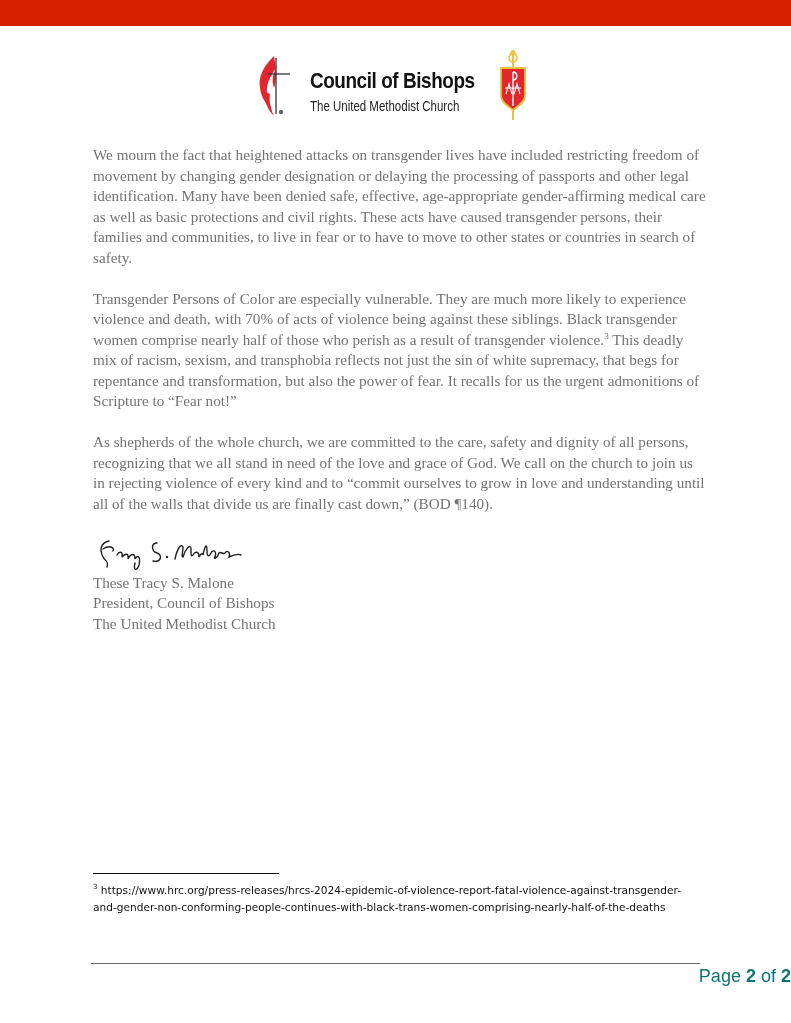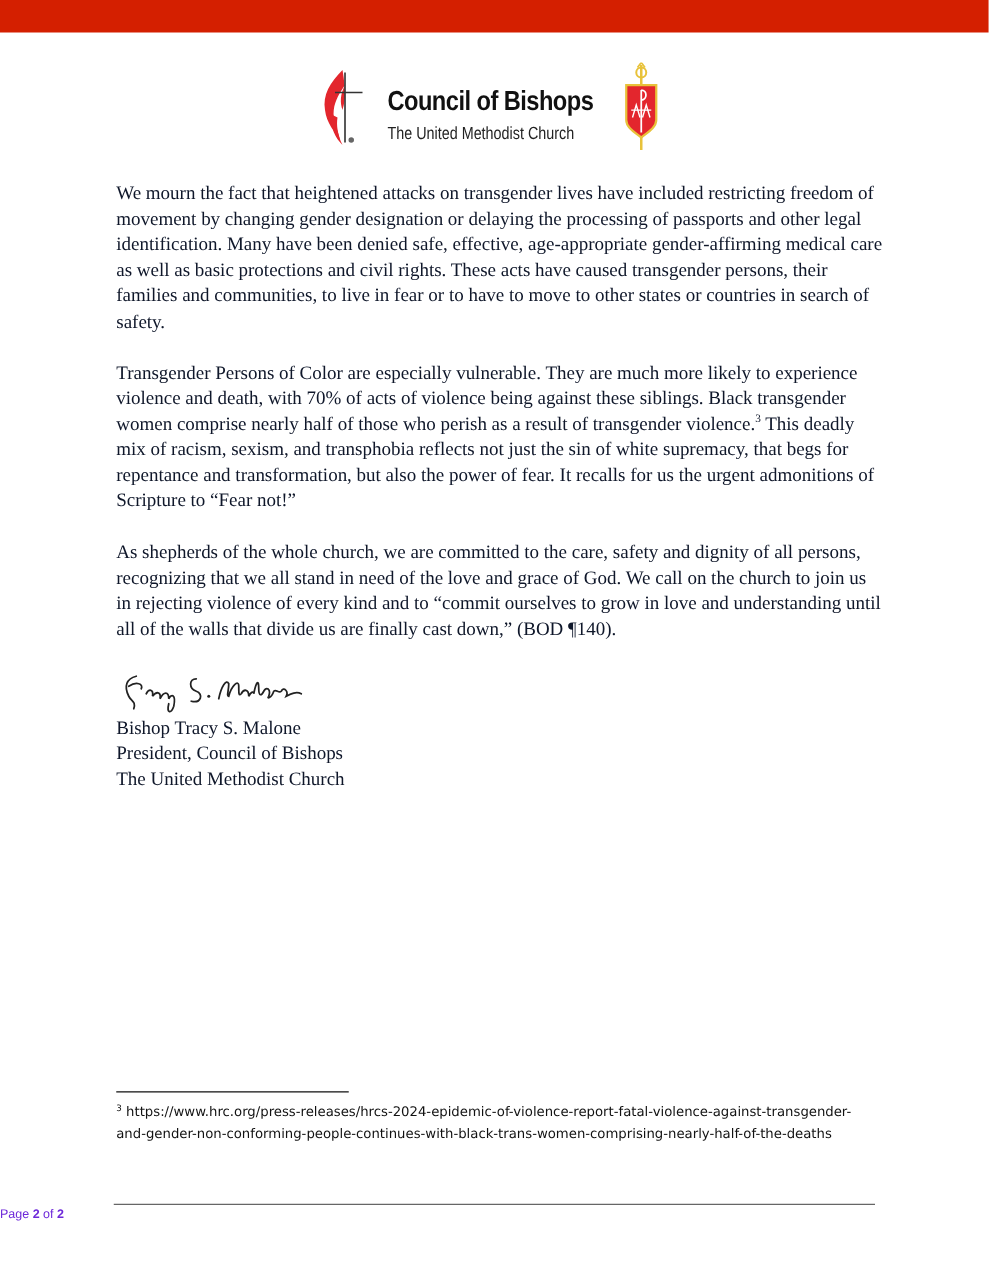--- a/index.html
+++ b/index.html
@@ -3,31 +3,31 @@
 <meta charset="utf-8">
 <style>
   html, body { margin: 0; padding: 0; background: #ffffff; }
   body { width: 791px; height: 1023px; position: relative; overflow: hidden; }
   .topbar { position: absolute; left: 0; top: 0; width: 791px; height: 26px; background: #d41f00; }
   .logo-block { position: absolute; left: 250px; top: 50px; width: 290px; height: 72px; }
   .cross-logo { position: absolute; left: 4px; top: 2px; width: 40px; height: 68px; }
   .logo-title { position: absolute; left: 60px; top: 18px; font-family: "Liberation Sans", sans-serif; font-weight: bold; font-size: 22px; color: #111; letter-spacing: -0.5px; transform: scaleX(0.86); transform-origin: left top; white-space: nowrap; }
   .logo-sub { position: absolute; left: 60px; top: 48px; font-family: "Liberation Sans", sans-serif; font-size: 14px; color: #222; transform: scaleX(0.82); transform-origin: left top; white-space: nowrap; }
   .shield-logo { position: absolute; left: 246px; top: 0px; width: 34px; height: 72px; }
-  .body-text { position: absolute; left: 93px; top: 145px; width: 615px; font-family: "Liberation Serif", serif; font-size: 15.2px; line-height: 20.5px; color: #0f172a; }
+  .body-text { position: absolute; left: 93px; top: 145px; width: 615px; font-family: "Liberation Serif", serif; font-size: 15.2px; line-height: 20.5px; color: #737373; }
   .body-text p { margin: 0 0 20.5px 0; }
   .sup { font-size: 9px; vertical-align: super; line-height: 0; }
   .closing { margin-top: 0; }
   .signature { height: 38px; position: relative; }
   .signature svg { position: absolute; left: 2px; top: 0; }
   .fn-rule { position: absolute; left: 93px; top: 873px; width: 186px; border-top: 1px solid #111; }
   .footnote { position: absolute; left: 93px; top: 882px; width: 610px; font-family: "DejaVu Sans", sans-serif; font-size: 10.6px; line-height: 16.5px; color: #111; }
   .footnote .fnsup { font-size: 7px; vertical-align: super; line-height: 0; }
   .page-rule { position: absolute; left: 91px; top: 963px; width: 609px; border-top: 1px solid #666; }
-  .page-num { position: absolute; left: 0; top: 966px; width: 791px; text-align: left; font-family: "Liberation Sans", sans-serif; font-size: 10px; color: #6d28d9; }
+  .page-num { position: absolute; left: 0; top: 966px; width: 791px; text-align: right; font-family: "Liberation Sans", sans-serif; font-size: 18px; color: #0f766e; }
   .page-num b { font-weight: bold; }
 </style>
 </head>
 <body>
 
 <div class="topbar"></div>
 
 <div class="logo-block">
   <svg class="cross-logo" viewBox="0 0 40 68">
     <path d="M20 4 C10 14, 4 24, 6 36 C7 46, 14 54, 18 60 C16 50, 12 44, 13 36 C14 28, 18 22, 22 16 C18 24, 18 30, 20 36 C22 30, 23 22, 20 4 Z" fill="#e3262d"></path>
@@ -57,21 +57,21 @@
 
   <div class="closing">
     <div class="signature">
       <svg width="160" height="38" viewBox="0 0 160 38">
         <path d="M14 6 C6 8, 4 14, 8 22 C10 26, 14 26, 12 32 M8 14 C14 10, 20 12, 18 16 M22 20 C24 16, 28 16, 27 22 C30 18, 34 18, 33 24 C36 18, 40 18, 40 24 C42 20, 46 20, 44 30 C42 36, 38 36, 40 28" fill="none" stroke="#222" stroke-width="1.4" stroke-linecap="round"></path>
         <path d="M62 8 C56 8, 56 16, 62 18 C68 20, 66 28, 58 26" fill="none" stroke="#222" stroke-width="1.4" stroke-linecap="round"></path>
         <circle cx="72" cy="22" r="1.2" fill="#222"></circle>
         <path d="M80 24 C82 14, 86 8, 88 12 C88 18, 86 22, 88 22 C90 14, 96 8, 96 14 C96 20, 96 22, 98 20 C100 16, 104 16, 104 22 C106 18, 108 18, 108 20 C110 10, 112 8, 112 16 C112 22, 114 22, 116 18 C118 14, 122 16, 120 22 C118 24, 122 24, 124 18 C126 16, 128 20, 130 18 C132 14, 136 18, 134 22 C138 20, 142 18, 146 20" fill="none" stroke="#222" stroke-width="1.4" stroke-linecap="round"></path>
       </svg>
     </div>
-    <div>Bishop Tracy S. Malone</div>
+    <div>These Tracy S. Malone</div>
     <div>President, Council of Bishops</div>
     <div>The United Methodist Church</div>
   </div>
 </div>
 
 <div class="fn-rule"></div>
 <div class="footnote">
   <span class="fnsup">3</span>
   <span>https://www.hrc.org/press-releases/hrcs-2024-epidemic-of-violence-report-fatal-violence-against-transgender-and-gender-non-conforming-people-continues-with-black-trans-women-comprising-nearly-half-of-the-deaths</span>
 </div>

